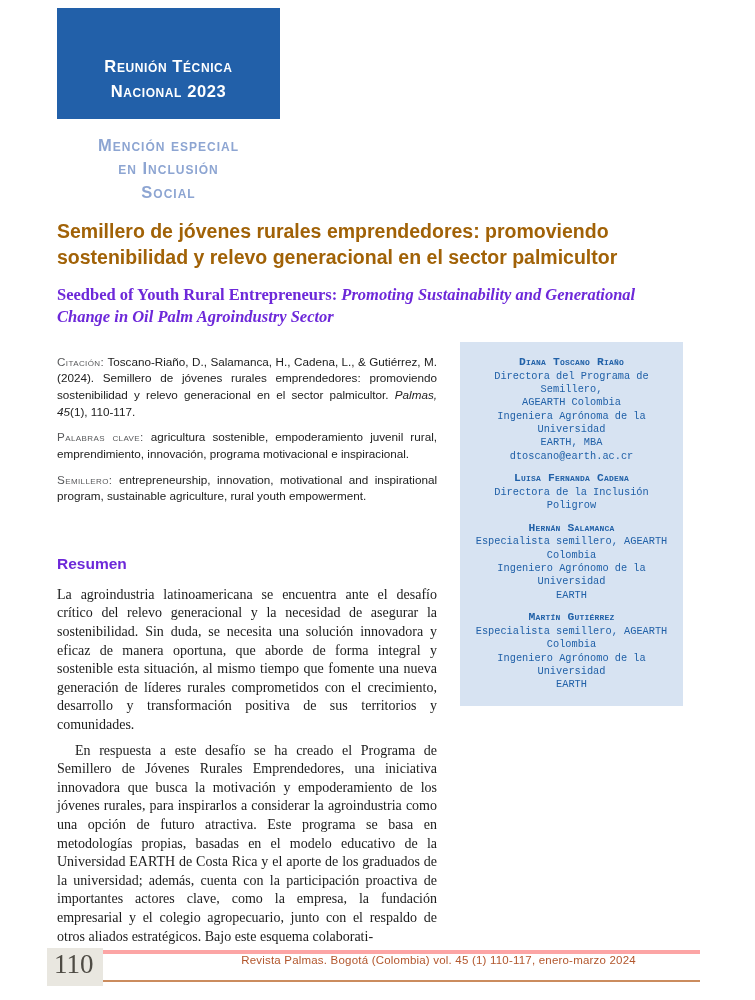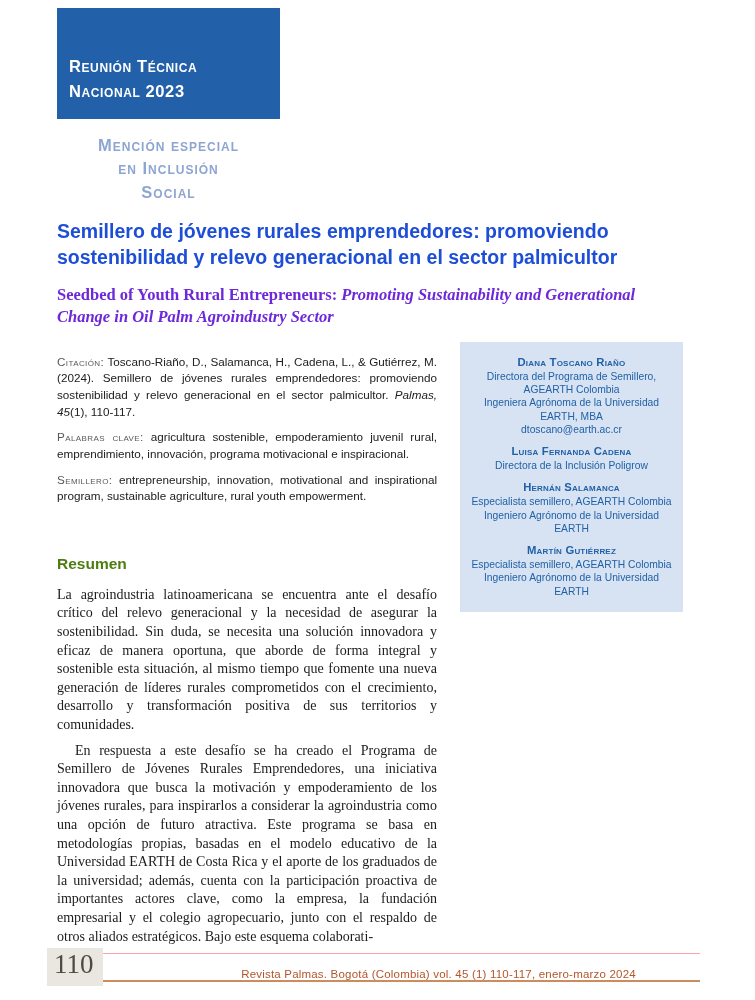--- a/index.html
+++ b/index.html
@@ -5,79 +5,79 @@
   html,body{margin:0;padding:0;}
   body{
     width:755px;height:1000px;background:#ffffff;position:relative;
     font-family:"Liberation Sans",sans-serif;color:#1b1b1d;overflow:hidden;
   }
   .page{padding:8px 72px 0 57px;box-sizing:border-box;}
 
   
   .badge-box{
     width:223px;background:#2260a9;color:#ffffff;box-sizing:border-box;
-    padding:46px 12px 15px 12px;
+    padding:46px 12px 15px 12px;text-align:center;
   }
   .badge-text{
     font-weight:bold;font-variant:small-caps;font-size:16.5px;line-height:1.5;
     letter-spacing:0.6px;white-space:pre-line;
   }
   .award-text{
     width:223px;margin-top:15px;text-align:center;color:#8da5d2;font-weight:bold;
     font-variant:small-caps;font-size:16.5px;line-height:1.45;letter-spacing:1px;
     white-space:pre-line;
   }
 
   
   .article-title{
-    font-size:19.5px;font-weight:bold;line-height:1.34;color:#1d4ed8;
+    font-size:19.5px;font-weight:bold;line-height:1.34;color:#a16207;
   }
   .article-subtitle{
     margin-top:9px;font-size:16.5px;font-weight:bold;line-height:1.35;color:#6d28d9;font-family:Liberation Serif, serif;
   }
   .article-subtitle .it{font-style:italic;}
 
   
   .content{margin-top:10px;display:grid;grid-template-columns:1fr 223px;column-gap:23px;}
   .left-col{padding-top:12px;min-width:0;}
 
   .meta p{margin:0 0 9px 0;font-size:11.7px;line-height:1.42;color:#212121;text-align:justify;}
   .meta .label{
     font-variant:small-caps;color:#57585a;letter-spacing:0.4px;font-size:11.7px;
   }
   .meta .it{font-style:italic;}
 
   .section-heading{
-    margin-top:50px;font-size:15.5px;font-weight:bold;color:#4d7c0f;
+    margin-top:50px;font-size:15.5px;font-weight:bold;color:#6d28d9;
   }
   .body-par{
     font-family:"Liberation Serif",serif;font-size:14px;line-height:1.33;
     text-align:justify;color:#1b1b1b;margin:13px 0 0 0;
   }
   .body-par.indent{text-indent:18px;margin-top:7px;}
 
   
   .authors-box{
     background:#d7e3f2;box-sizing:border-box;padding:13px 8px 14px 8px;
     text-align:center;color:#2161a8;align-self:start;
   }
-  .author{margin-top:8px;}
+  .author{margin-top:8px;font-family:Liberation Mono, monospace;}
   .author:first-child{margin-top:0;}
   .author-name{
     font-weight:bold;font-variant:small-caps;font-size:11.3px;line-height:1.3;
     letter-spacing:0.2px;
   }
   .author-desc{font-size:10.3px;line-height:1.3;white-space:pre-line;}
   .author-email{font-size:10.3px;line-height:1.3;display:block;}
 
   
   .footer{
     position:absolute;left:57px;right:55px;bottom:18px;height:26px;
-    border-top:1px solid #fca5a5;border-bottom:2px solid #cb8c5e;
-    display:flex;align-items:flex-end;justify-content:center;
+    border-top:4px solid #fca5a5;border-bottom:2px solid #cb8c5e;
+    display:flex;align-items:flex-start;justify-content:center;
   }
   .footer-journal{
     font-size:11.5px;color:#b2562c;letter-spacing:0.2px;padding-left:120px;
   }
   .page-number{
     position:absolute;left:-10px;top:-6px;background:#e9e7e0;
     font-family:"Liberation Serif",serif;font-size:27px;color:#4e4b44;
     padding:3px 9px 8px 7px;line-height:1;
   }
 </style>

